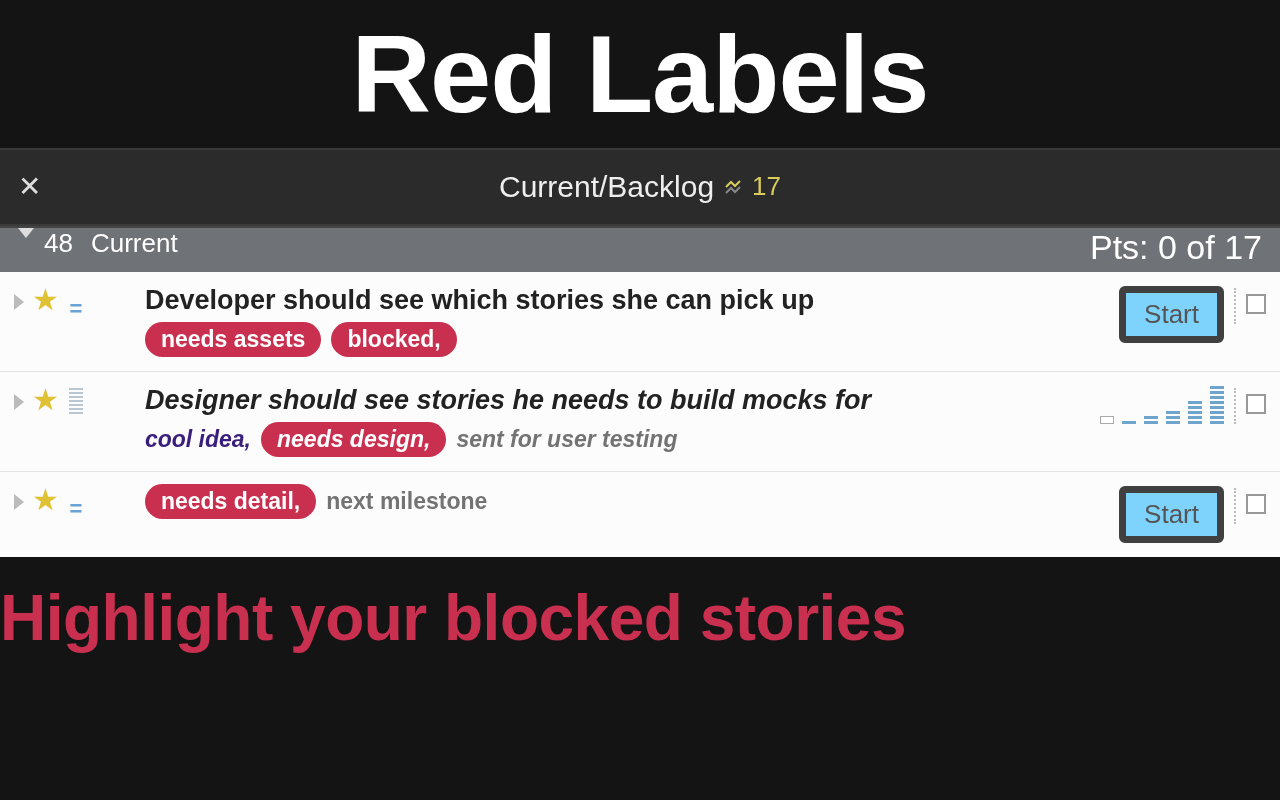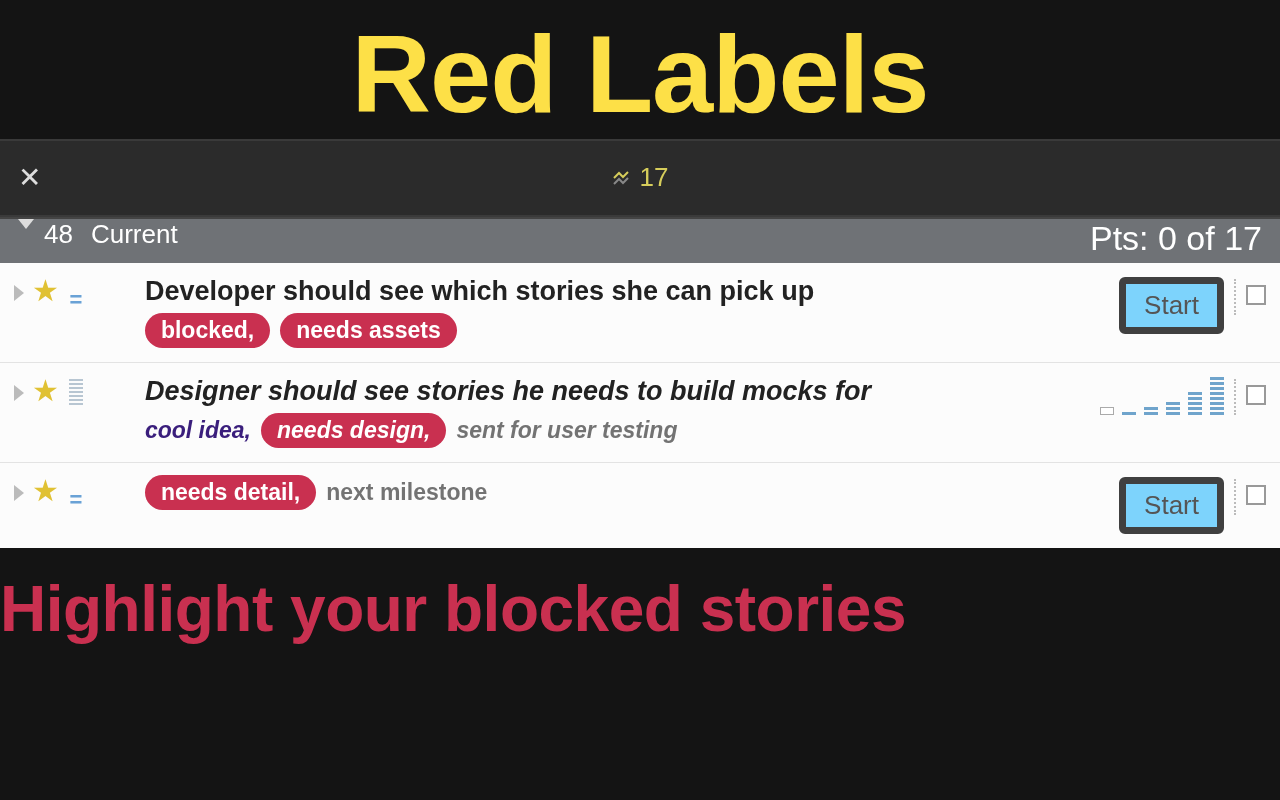--- a/index.html
+++ b/index.html
@@ -6,23 +6,23 @@
   html, body { width: 1280px; height: 800px; overflow: hidden; }
   body {
     background: #141414;
     font-family: -apple-system, BlinkMacSystemFont, "Segoe UI", Helvetica, Arial, sans-serif;
     color: #fff;
   }
   .hero-title {
     text-align: center;
     font-size: 110px;
     font-weight: 800;
-    color: #fde047;
+    color: #ffffff;
     line-height: 1.05;
-    padding: 16px 0 7px 0;
+    padding: 16px 0 16px 0;
     letter-spacing: -1px;
   }
   .panel-header {
     background: #2b2b2b;
     height: 78px;
     display: flex;
     align-items: center;
     padding: 0 18px;
     border-top: 2px solid #3a3a3a;
     border-bottom: 2px solid #3a3a3a;
@@ -189,20 +189,21 @@
   }
 </style>
 </head>
 <body>
 
 <div class="hero-title">Red Labels</div>
 
 <div class="panel-header">
   <div class="close-x">✕</div>
   <div class="panel-title-wrap">
+    <span class="panel-title">Current/Backlog</span>
     <span class="velocity-icon">
       <svg viewBox="0 0 18 18" width="18" height="18">
         <path d="M2 9 L7 4 L11 8 L16 3" stroke="#d6cd5b" stroke-width="2" fill="none"></path>
         <path d="M2 15 L7 10 L11 14 L16 9" stroke="#888" stroke-width="2" fill="none"></path>
       </svg>
     </span>
     <span class="panel-count">17</span>
   </div>
 </div>
 
@@ -215,22 +216,22 @@
 
 <div class="stories" id="stories">
     <div class="story">
       <div class="row-caret"></div>
       <div class="star">★</div>
       <div class="dash">=</div>
       <div style="width: 44px;"></div>
       <div class="story-main">
         <div class="story-title">Developer should see which stories she can pick up</div>
         <div class="labels">
+          <span class="label-red">needs assets</span>
           <span class="label-red">blocked,</span>
-          <span class="label-red">needs assets</span>
         </div>
       </div>
       <div class="right-controls">
         <button class="start-btn">Start</button>
         <div class="vdots"></div>
         <div class="checkbox"></div>
       </div>
     </div>
     <div class="story">
       <div class="row-caret"></div>

